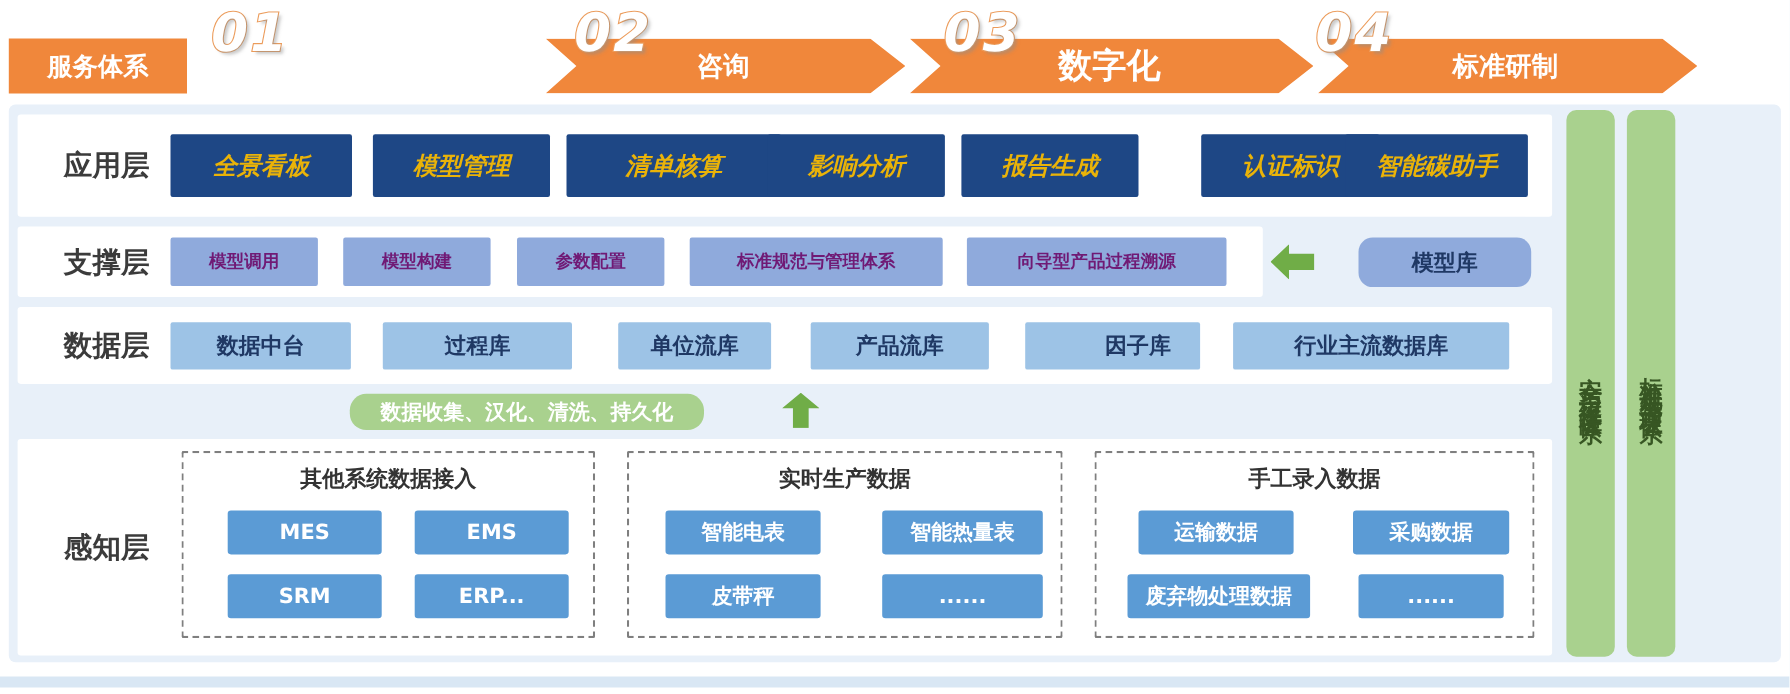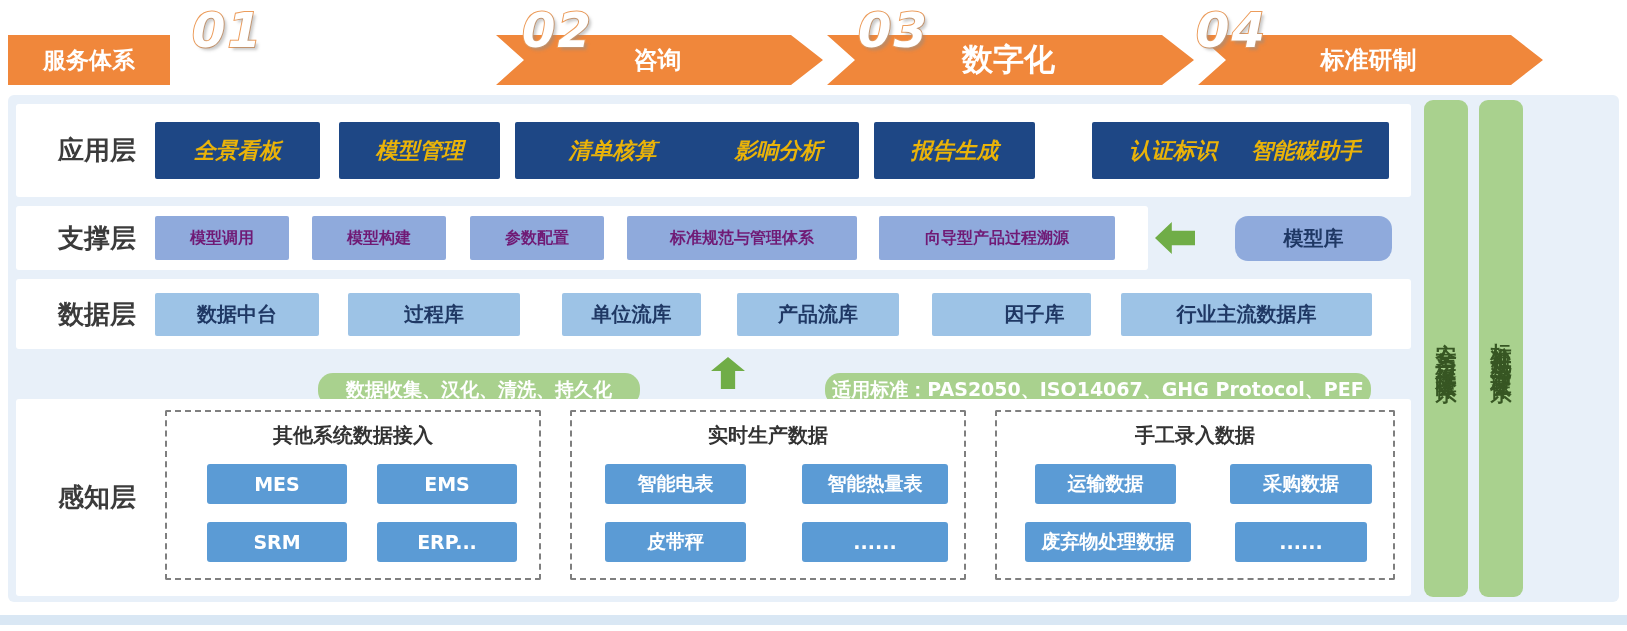--- a/index.html
+++ b/index.html
@@ -69,21 +69,21 @@
     display: flex; align-items: center; justify-content: center;
     font-weight: bold; border-radius: 2px; white-space: nowrap;
   }
   .btn-app      { background: #1E4785; color: #eab308; font-size: 22px; top: 18px; height: 57px; font-style: italic; }
   .btn-support  { background: #8FAADC; color: #701a75; font-size: 16px; top: 10px; height: 44px; }
   .btn-data     { background: #9DC3E6; color: #1F3864; font-size: 20px; top: 14px; height: 43px; }
   .btn-node     { background: #5B9BD5; color: #ffffff; font-size: 19px; height: 40px; border-radius: 3px; }
 
   
   .green-bar {
-    position: absolute; top: 278px; height: 33px;
+    position: absolute; top: 263px; height: 33px;
     background: #A9D18E; border-radius: 15px; color: #ffffff;
     font-size: 19px; font-weight: bold;
     display: flex; align-items: center; justify-content: center;
   }
   .arrow-left-green {
     position: absolute; left: 1147px; top: 127px; width: 40px; height: 32px;
     background: #70AD47;
     clip-path: polygon(0 50%, 42% 0, 42% 27%, 100% 27%, 100% 73%, 42% 73%, 42% 100%);
   }
   .arrow-up-green {
@@ -174,21 +174,20 @@
       <div class="btn btn-data" style="left:139px; width:164px;">数据中台</div>
       <div class="btn btn-data" style="left:332px; width:172px;">过程库</div>
       <div class="btn btn-data" style="left:546px; width:139px;">单位流库</div>
       <div class="btn btn-data" style="left:721px; width:162px;">产品流库</div>
       <div class="btn btn-data" style="left:916px; width:159px;padding-left:46px;">因子库</div>
       <div class="btn btn-data" style="left:1105px; width:251px;">行业主流数据库</div>
     </div>
 
     <div class="green-bar" style="left:310px; width:322px;">数据收集、汉化、清洗、持久化</div>
     <div class="arrow-up-green"></div>
-    <div class="green-bar" style="left:817px; width:546px;">适用标准：PAS2050、ISO14067、GHG Protocol、PEF</div>
 
     <div class="row row-perception">
       <div class="layer-label">感知层</div>
 
       <div class="dash-box" style="left:149px; width:376px;">
         <div class="dash-title">其他系统数据接入</div>
         <div class="btn btn-node" style="left:40px;  top:52px;  width:140px;">MES</div>
         <div class="btn btn-node" style="left:210px; top:52px;  width:140px;">EMS</div>
         <div class="btn btn-node" style="left:40px;  top:110px; width:140px;">SRM</div>
         <div class="btn btn-node" style="left:210px; top:110px; width:140px;">ERP...</div>

